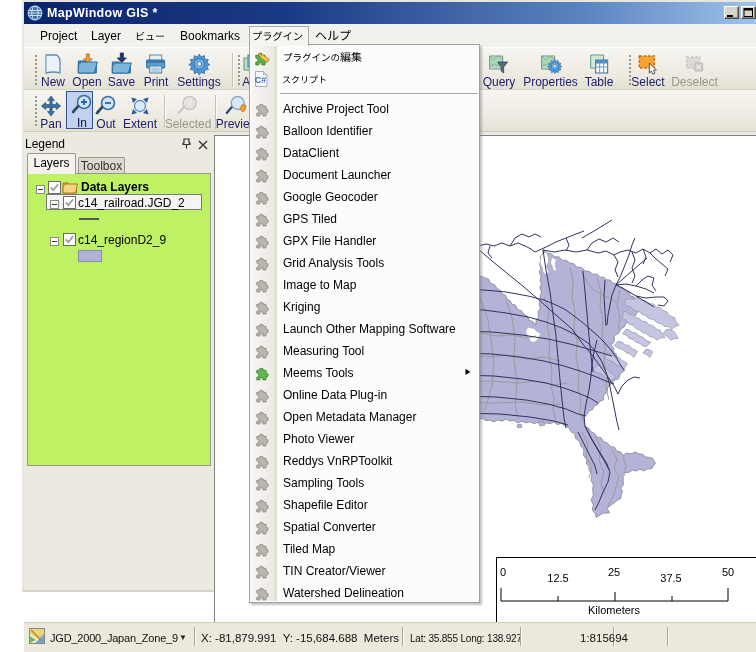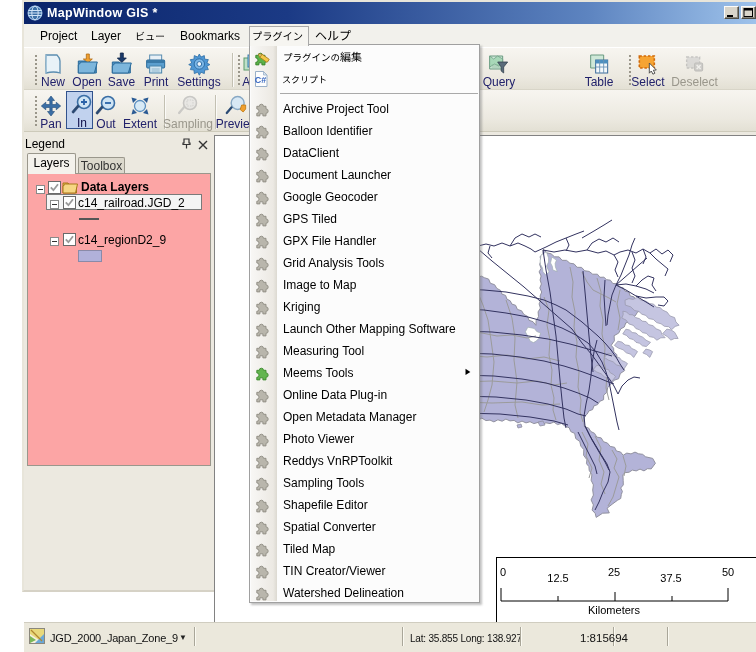--- a/index.html
+++ b/index.html
@@ -188,20 +188,35 @@
         </span>
 <span class="tbtn" style="position:absolute;left:475px;top:2px;transform:translateX(-50%)">
           <svg class="ico" width="24" height="24" viewBox="0 0 24 24">
             <path d="M3 4 h13 v13 h-13 z" fill="#cfe8d8" stroke="#6a9a80"></path>
 <path d="M3 4 l4 3 4 -3 5 3 v4 l-4 3 -4 -2 -5 3 z" fill="#a8d8b8" stroke="#6a9a80" stroke-width="0.7"></path>
 <path d="M5 15 h9 M5 13 h9" stroke="#88b89a" stroke-width="0.8"></path>
             <path d="M11 10 h10 l-4 5 v6 l-2.5 -2 v-4 z" fill="#5a6b7a" stroke="#35434f" stroke-width="0.8"></path>
           </svg>
           <span>Query</span>
         </span>
+<span class="tbtn" style="position:absolute;left:526.5px;top:2px;transform:translateX(-50%)">
+          <svg class="ico" width="24" height="24" viewBox="0 0 24 24">
+            <path d="M3 4 h13 v13 h-13 z" fill="#cfe8d8" stroke="#6a9a80"></path>
+<path d="M3 4 l4 3 4 -3 5 3 v4 l-4 3 -4 -2 -5 3 z" fill="#a8d8b8" stroke="#6a9a80" stroke-width="0.7"></path>
+<path d="M5 15 h9 M5 13 h9" stroke="#88b89a" stroke-width="0.8"></path>
+            <g transform="translate(8,6) scale(0.68)">
+              <g fill="#4f97d4" stroke="#2f6ea6" stroke-width="0.8">
+<path d="M12 2 l1.6 3 3.4 -1.4 0.4 3.6 3.6 0.4 -1.4 3.4 3 1.6 -3 1.6 1.4 3.4 -3.6 0.4 -0.4 3.6 -3.4 -1.4 -1.6 3 -1.6 -3 -3.4 1.4 -0.4 -3.6 -3.6 -0.4 1.4 -3.4 -3 -1.6 3 -1.6 -1.4 -3.4 3.6 -0.4 0.4 -3.6 3.4 1.4 z"></path>
+              </g>
+<circle cx="12" cy="12" r="5.2" fill="#7db8e8" stroke="#2f6ea6"></circle>
+<circle cx="12" cy="12" r="2.4" fill="#eef5fb" stroke="#2f6ea6"></circle>
+            </g>
+          </svg>
+          <span>Properties</span>
+        </span>
 <span class="tbtn" style="position:absolute;left:575px;top:2px;transform:translateX(-50%)">
           <svg class="ico" width="24" height="24" viewBox="0 0 24 24">
             <path d="M4 3 h13 v13 h-13 z" fill="#cfe8d8" stroke="#6a9a80"></path>
 <rect x="9" y="8" width="12" height="13" fill="#f4f8fb" stroke="#3a6a9a"></rect>
 <rect x="9" y="8" width="12" height="3.5" fill="#4b8fc0"></rect>
 <path d="M9 15 h12 M13 8 v13 M17 8 v13" stroke="#6a93b5" stroke-width="0.9"></path>
           </svg>
           <span>Table</span>
         </span>
 <span class="grip" style="position:absolute;left:601px;top:7px"></span>
@@ -262,21 +277,21 @@
           </svg>
           <span>Extent</span>
         </span>
 <span class="tsep" style="position:absolute;left:137px;top:3px"></span>
 <span class="tbtn dis" style="position:absolute;left:164px;top:2px;transform:translateX(-50%)">
           <svg class="ico" width="24" height="24" viewBox="0 0 24 24">
             <circle cx="14" cy="9" r="6.5" fill="#e2e0da" stroke="#a8a59a" stroke-width="1.6"></circle>
 <rect x="11" y="6" width="6" height="6" fill="none" stroke="#b8b5aa" stroke-width="1" stroke-dasharray="1.5 1.2"></rect>
 <path d="M9.2 13.6 l-5.2 6.2 c-1 1 -2.6 -0.4 -1.8 -1.6 l5.4 -6.2 z" fill="#b0ada2"></path>
           </svg>
-          <span>Sampling</span>
+          <span>Selected</span>
         </span>
 <span class="tsep" style="position:absolute;left:188px;top:3px"></span>
 <span class="tbtn" style="position:absolute;left:213px;top:2px;transform:translateX(-50%)">
           <svg class="ico" width="24" height="24" viewBox="0 0 24 24">
             <circle cx="13" cy="9" r="6.5" fill="#d8e8f4" stroke="#88a8c4" stroke-width="1.4"></circle>
 <path d="M8.2 13.6 l-5.2 6.2 c-1 1 -2.6 -0.4 -1.8 -1.6 l5.4 -6.2 z" fill="#2a4a74"></path>
 <path d="M17 11 l4 0 0 4 -2.5 3 -3 -2.5 z" fill="#f0a030" stroke="#c07810" stroke-width="0.8"></path>
           </svg>
           <span>Preview</span>
         </span>
@@ -380,21 +395,21 @@
 <div class="abs" style="left:0px;top:133px;width:190px;height:333px;background:#ece9e0">
   <div class="dockhead" style="margin:2px 1px 0 1px;">Legend
     <span class="abs" style="right:22px;top:3px"><svg width="10" height="12" viewBox="0 0 10 12">
             <path d="M2 1 h5 v4 h1 v1.5 h-7 v-1.5 h1 z M4.5 6.5 v4" stroke="#333" stroke-width="1.2" fill="none"></path>
           </svg></span><span class="abs" style="right:6px;top:4px"><svg width="10" height="10" viewBox="0 0 10 10">
             <path d="M1 1 l8 8 m0 -8 l-8 8" stroke="#333" stroke-width="1.4"></path>
           </svg></span>
   </div>
   <div class="abs" style="left:3px;top:18px;width:49px;height:21px;background:#f4f2ec;border:1px solid #9a978c;border-bottom:none;border-radius:2px 2px 0 0;text-align:center;padding-top:2px;z-index:2">Layers</div>
   <div class="abs" style="left:54px;top:22px;width:47px;height:17px;background:#dcd9cd;border:1px solid #9a978c;border-bottom:none;border-radius:2px 2px 0 0;text-align:center;padding-top:1px;color:#333">Toolbox</div>
-  <div class="abs" style="left:3px;top:38px;width:184px;height:293px;background:#fca5a5;border:1px solid #9a978c">
+  <div class="abs" style="left:3px;top:38px;width:184px;height:293px;background:#bef264;border:1px solid #9a978c">
     <span class="abs" style="left:8px;top:9px"><svg width="9" height="9" viewBox="0 0 9 9">
             <rect x="0.5" y="0.5" width="8" height="8" fill="#fff" stroke="#8a8a8a"></rect>
 <path d="M2 4.5 h5" stroke="#333" stroke-width="1"></path>
           </svg></span>
     <span class="abs" style="left:20px;top:7px"><svg width="13" height="13" viewBox="0 0 13 13">
             <rect x="0.5" y="0.5" width="12" height="12" fill="#fff" stroke="#6a6a6a"></rect>
 <path d="M2.8 6.4 l2.6 2.8 4.6 -6" stroke="#9a9a9a" stroke-width="1.8" fill="none"></path>
           </svg></span>
     <span class="abs" style="left:34px;top:7px"><svg width="16" height="13" viewBox="0 0 16 13">
             <path d="M1 2 h5 l1.5 2 h7 v8 h-13.5 z" fill="#e8b84a" stroke="#a8791a"></path>
@@ -430,20 +445,21 @@
 <span class="abs" style="left:5px;top:5px"><svg width="16" height="16" viewBox="0 0 16 16">
           <rect x="0.5" y="0.5" width="15" height="15" fill="#f4f0e2" stroke="#8a877c"></rect>
 <path d="M1 1 h14 v7 l-5 4 -9 -6 z" fill="#e8d87a"></path>
           <path d="M1 8 l6 4 -6 3 z" fill="#7ab858"></path>
 <path d="M15 6 v9 h-9 z" fill="#6aa8d8"></path>
           <path d="M2 2 l11 11" stroke="#b08830" stroke-width="1.2"></path>
         </svg></span>
 <span class="abs" style="left:26px;top:9px;font-size:11px;letter-spacing:-0.2px">JGD_2000_Japan_Zone_9</span>
 <span class="abs" style="left:155px;top:10px;font-size:8px;color:#222">▼</span>
 <span class="vsep" style="left:170px"></span>
+<span class="abs" style="left:177px;top:9px">X:&nbsp;-81,879.991&nbsp; Y:&nbsp;-15,684.688&nbsp; Meters</span>
 <span class="vsep" style="left:378px"></span>
 <span class="abs" style="left:386px;top:10px;font-size:10px;letter-spacing:-0.2px">Lat: 35.855&nbsp;Long: 138.927</span>
 <span class="vsep" style="left:496px"></span>
 <span class="vsep" style="left:589px"></span>
 <span class="abs" style="left:556px;top:9px">1:815694</span>
 <span class="vsep" style="left:643px"></span>
 <svg class="abs" style="right:3px;bottom:2px" width="13" height="13">
         <g fill="#a8a496">
 <rect x="9" y="9" width="2" height="2"></rect>
           <rect x="9" y="5" width="2" height="2"></rect>

